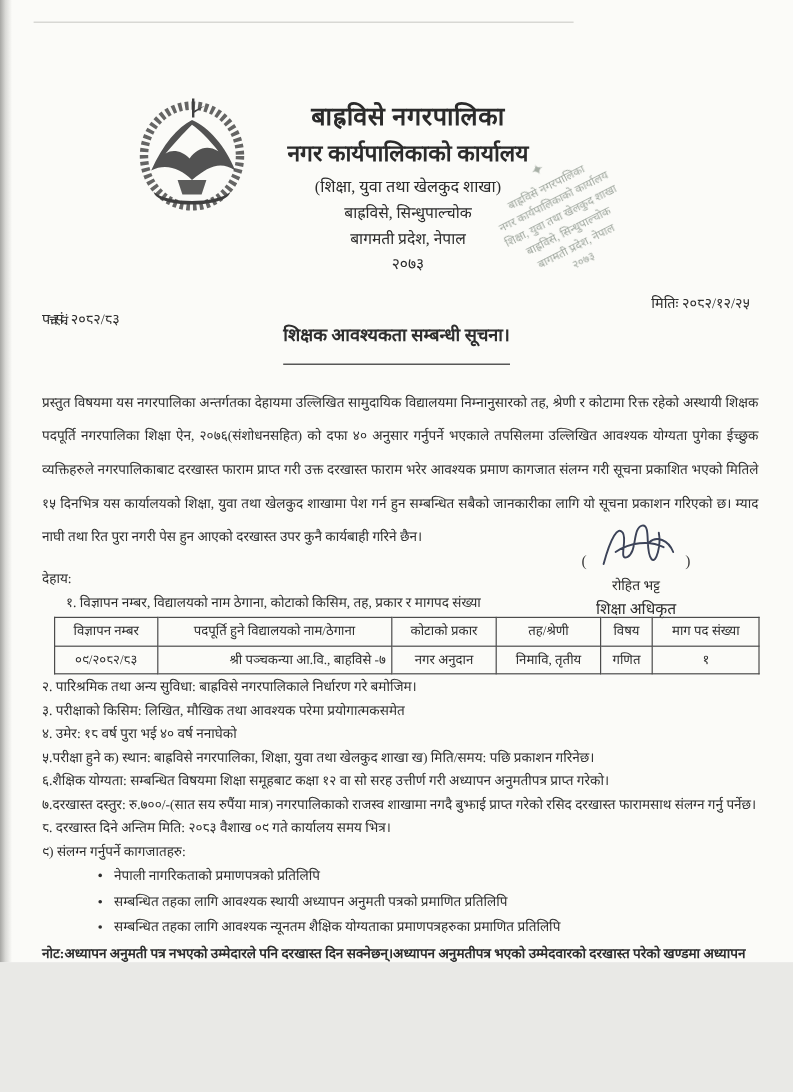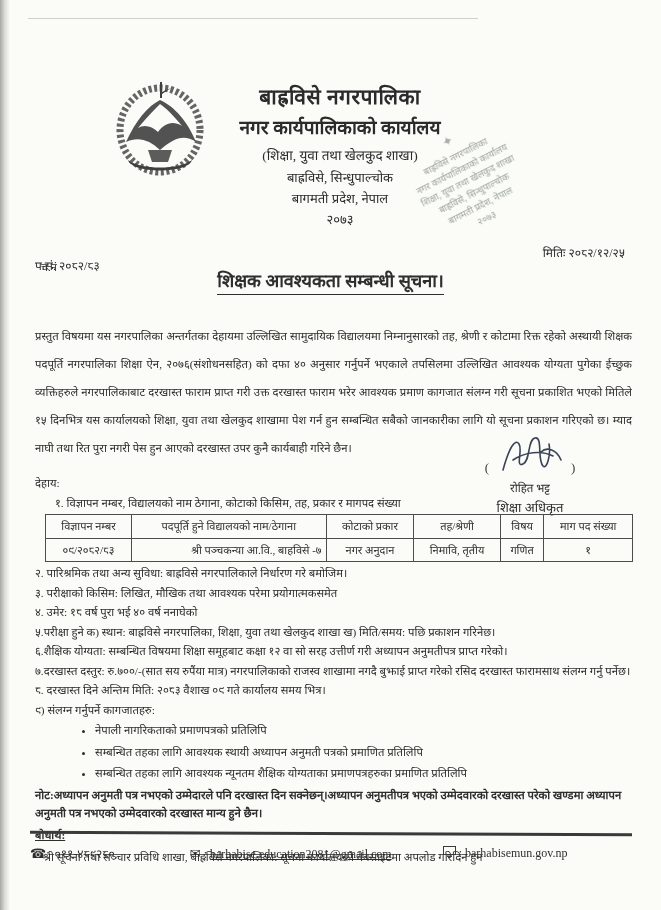--- a/index.html
+++ b/index.html
@@ -1,19 +1,19 @@
 <!DOCTYPE html>
 <html lang="ne"><head>
 <meta charset="utf-8">
 <style>
   * { margin:0; padding:0; box-sizing:border-box; }
   html,body { background:#e9e9e6; }
   body { font-family:"Liberation Serif", serif; }
   .page {
-    position:relative; width:661px; height:910px; margin:0 auto;
+    position:relative; width:661px; height:802px; margin:0 auto;
     background:#fbfbf8; color:#2e2e2e; overflow:hidden;
   }
   
   .scan-edge-left { position:absolute; left:0; top:0; width:10px; height:100%;
     background:linear-gradient(90deg,#a7a7a4 0%, #d9d9d6 45%, rgba(251,251,248,0) 100%); }
   .scan-line-top { position:absolute; left:28px; top:18px; width:450px; height:1px; background:#cfcfcb; }
 
   
   .emblem { position:absolute; left:108px; top:76px; width:104px; height:108px; }
   .head-block { position:absolute; left:160px; top:82px; width:360px; text-align:center; color:#2b2b2b; }
@@ -29,22 +29,22 @@
     filter:blur(.2px); pointer-events:none; }
   .stamp .stamp-logo { font-size:13px; margin-bottom:1px; color:#99a298; }
 
   
   .refrow { position:absolute; left:35px; top:240px; width:596px; font-size:12px; }
   .ref-no { position:absolute; left:0; top:17px; }
   .ch-no { position:absolute; left:6px; top:19px; font-size:11px; }
   .date { position:absolute; right:6px; top:4px; }
 
   .title-wrap { position:absolute; left:0; top:268px; width:661px; text-align:center; }
-  .notice-title { display:inline-block; font-size:18px; font-weight:bold;
-    border-bottom:1.6px solid #2e2e2e; padding-bottom:2px; }
+  .notice-title { display:inline-block; font-size:15px; font-weight:bold;
+    border-bottom:1.6px solid #2e2e2e; padding-bottom:14px; }
   .subtitle { position:absolute; left:0; top:303px; width:661px; text-align:center; font-size:11px; }
 
   .body-par { position:absolute; left:35px; top:322px; width:597px;
     font-size:11.3px; line-height:28px; text-align:justify; }
 
   
   .sig { position:absolute; left:430px; top:430px; width:200px; text-align:center; }
   .sig-scribble-row { position:relative; height:48px; }
   .sig-paren { font-size:13px; color:#3b3b3b; position:relative; top:14px; }
   .sig svg { vertical-align:middle; }

